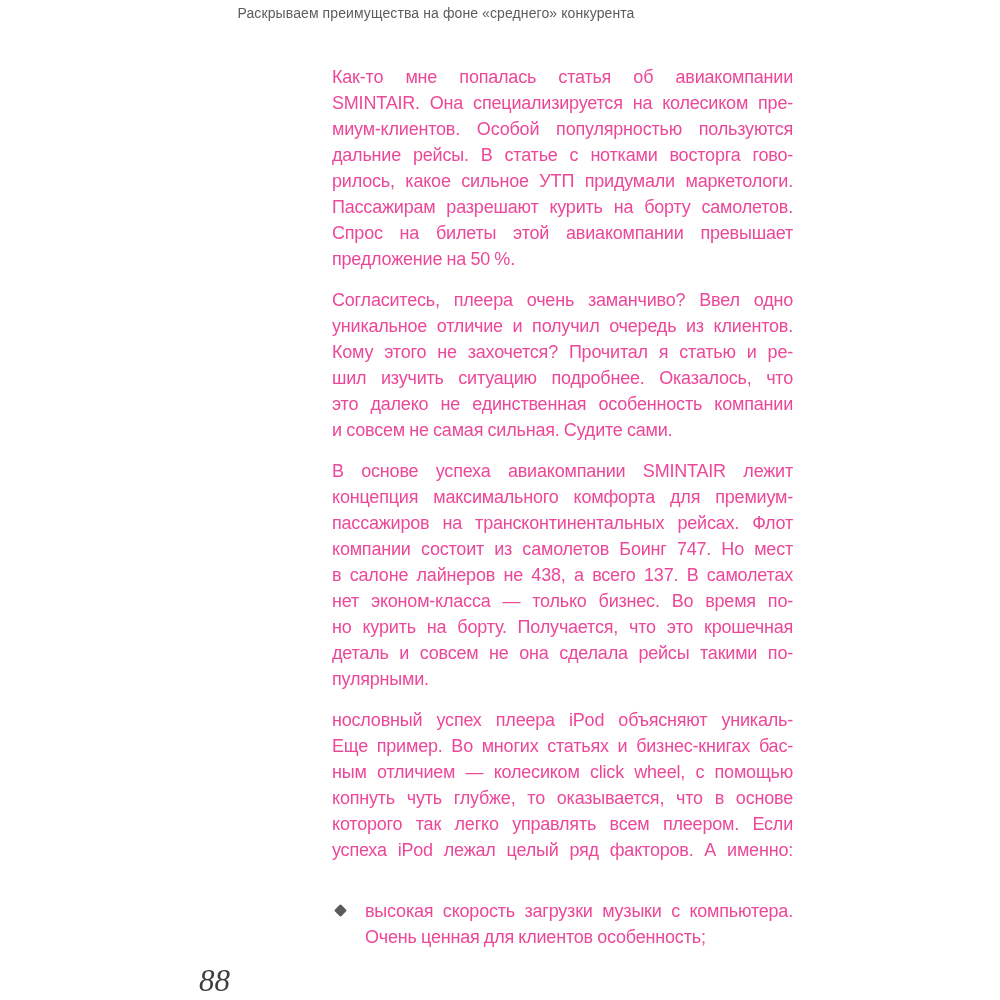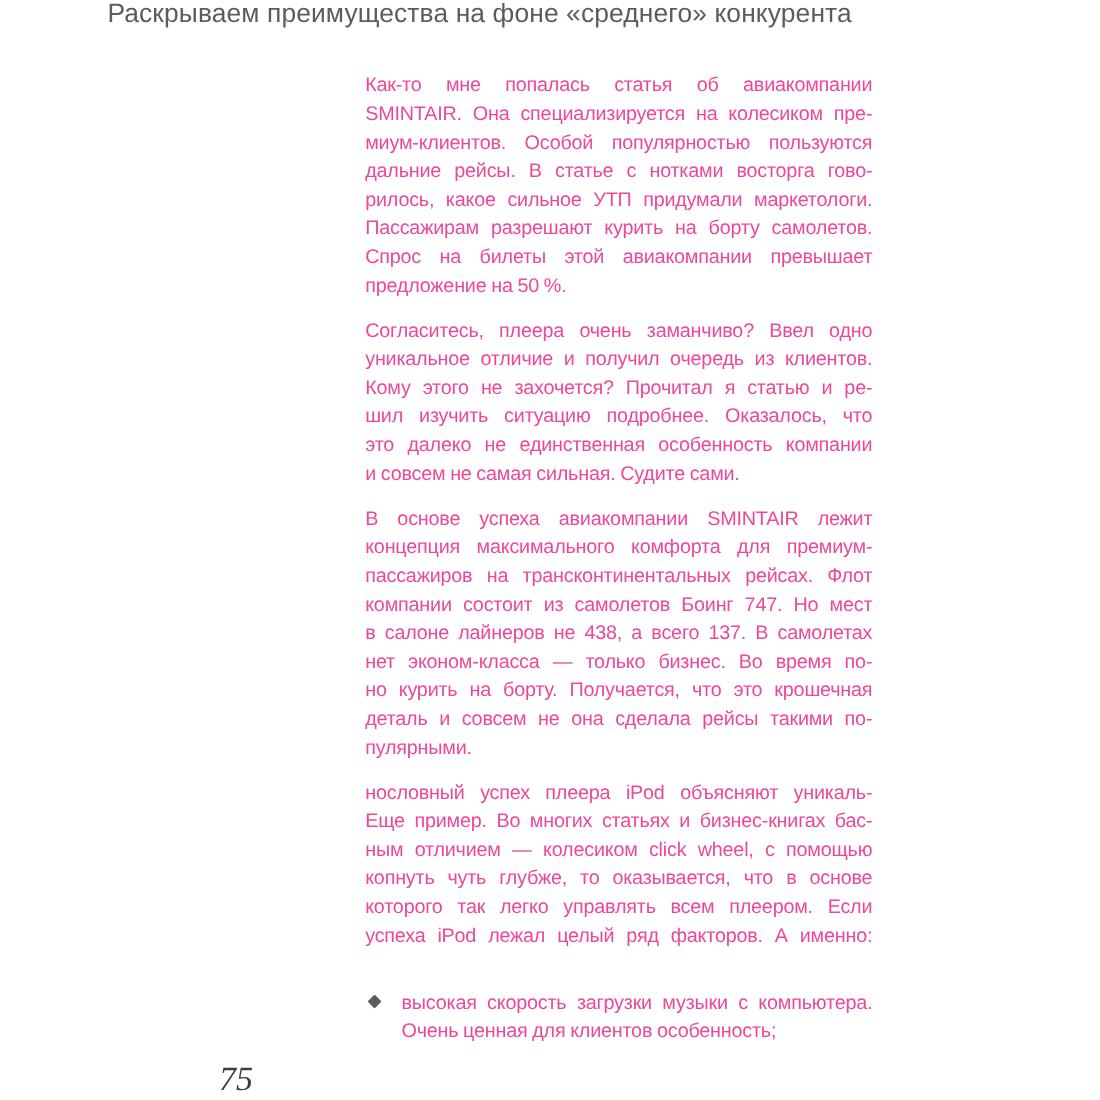--- a/index.html
+++ b/index.html
@@ -12,21 +12,21 @@
   .page {
     position: relative;
     width: 1000px; height: 1000px;
     background: #ffffff;
   }
   .running-header {
     position: absolute;
     top: 2px; left: 0;
     width: 872px;
     text-align: center;
-    font-size: 24px;
+    font-size: 14px;
     line-height: 22px;
     letter-spacing: 0.1px;
     color: #5c5c5e;
   }
   .body-text {
     position: absolute;
     left: 332px; top: 64px;
     width: 461px;
     font-size: 18px;
     line-height: 26px;
@@ -105,14 +105,14 @@
         <div class="line">которого так легко управлять всем плеером. Если</div>
         <div class="line">успеха iPod лежал целый ряд факторов. А именно:</div>
       </div>
       <div class="paragraph bullet-item">
         <span class="bullet-marker"></span>
         <div class="line">высокая скорость загрузки музыки с компьютера.</div>
         <div class="line unjustified">Очень ценная для клиентов особенность;</div>
       </div>
     </div>
 
-  <div class="page-number">75</div>
+  <div class="page-number">88</div>
 </div>
 
 </body></html>

